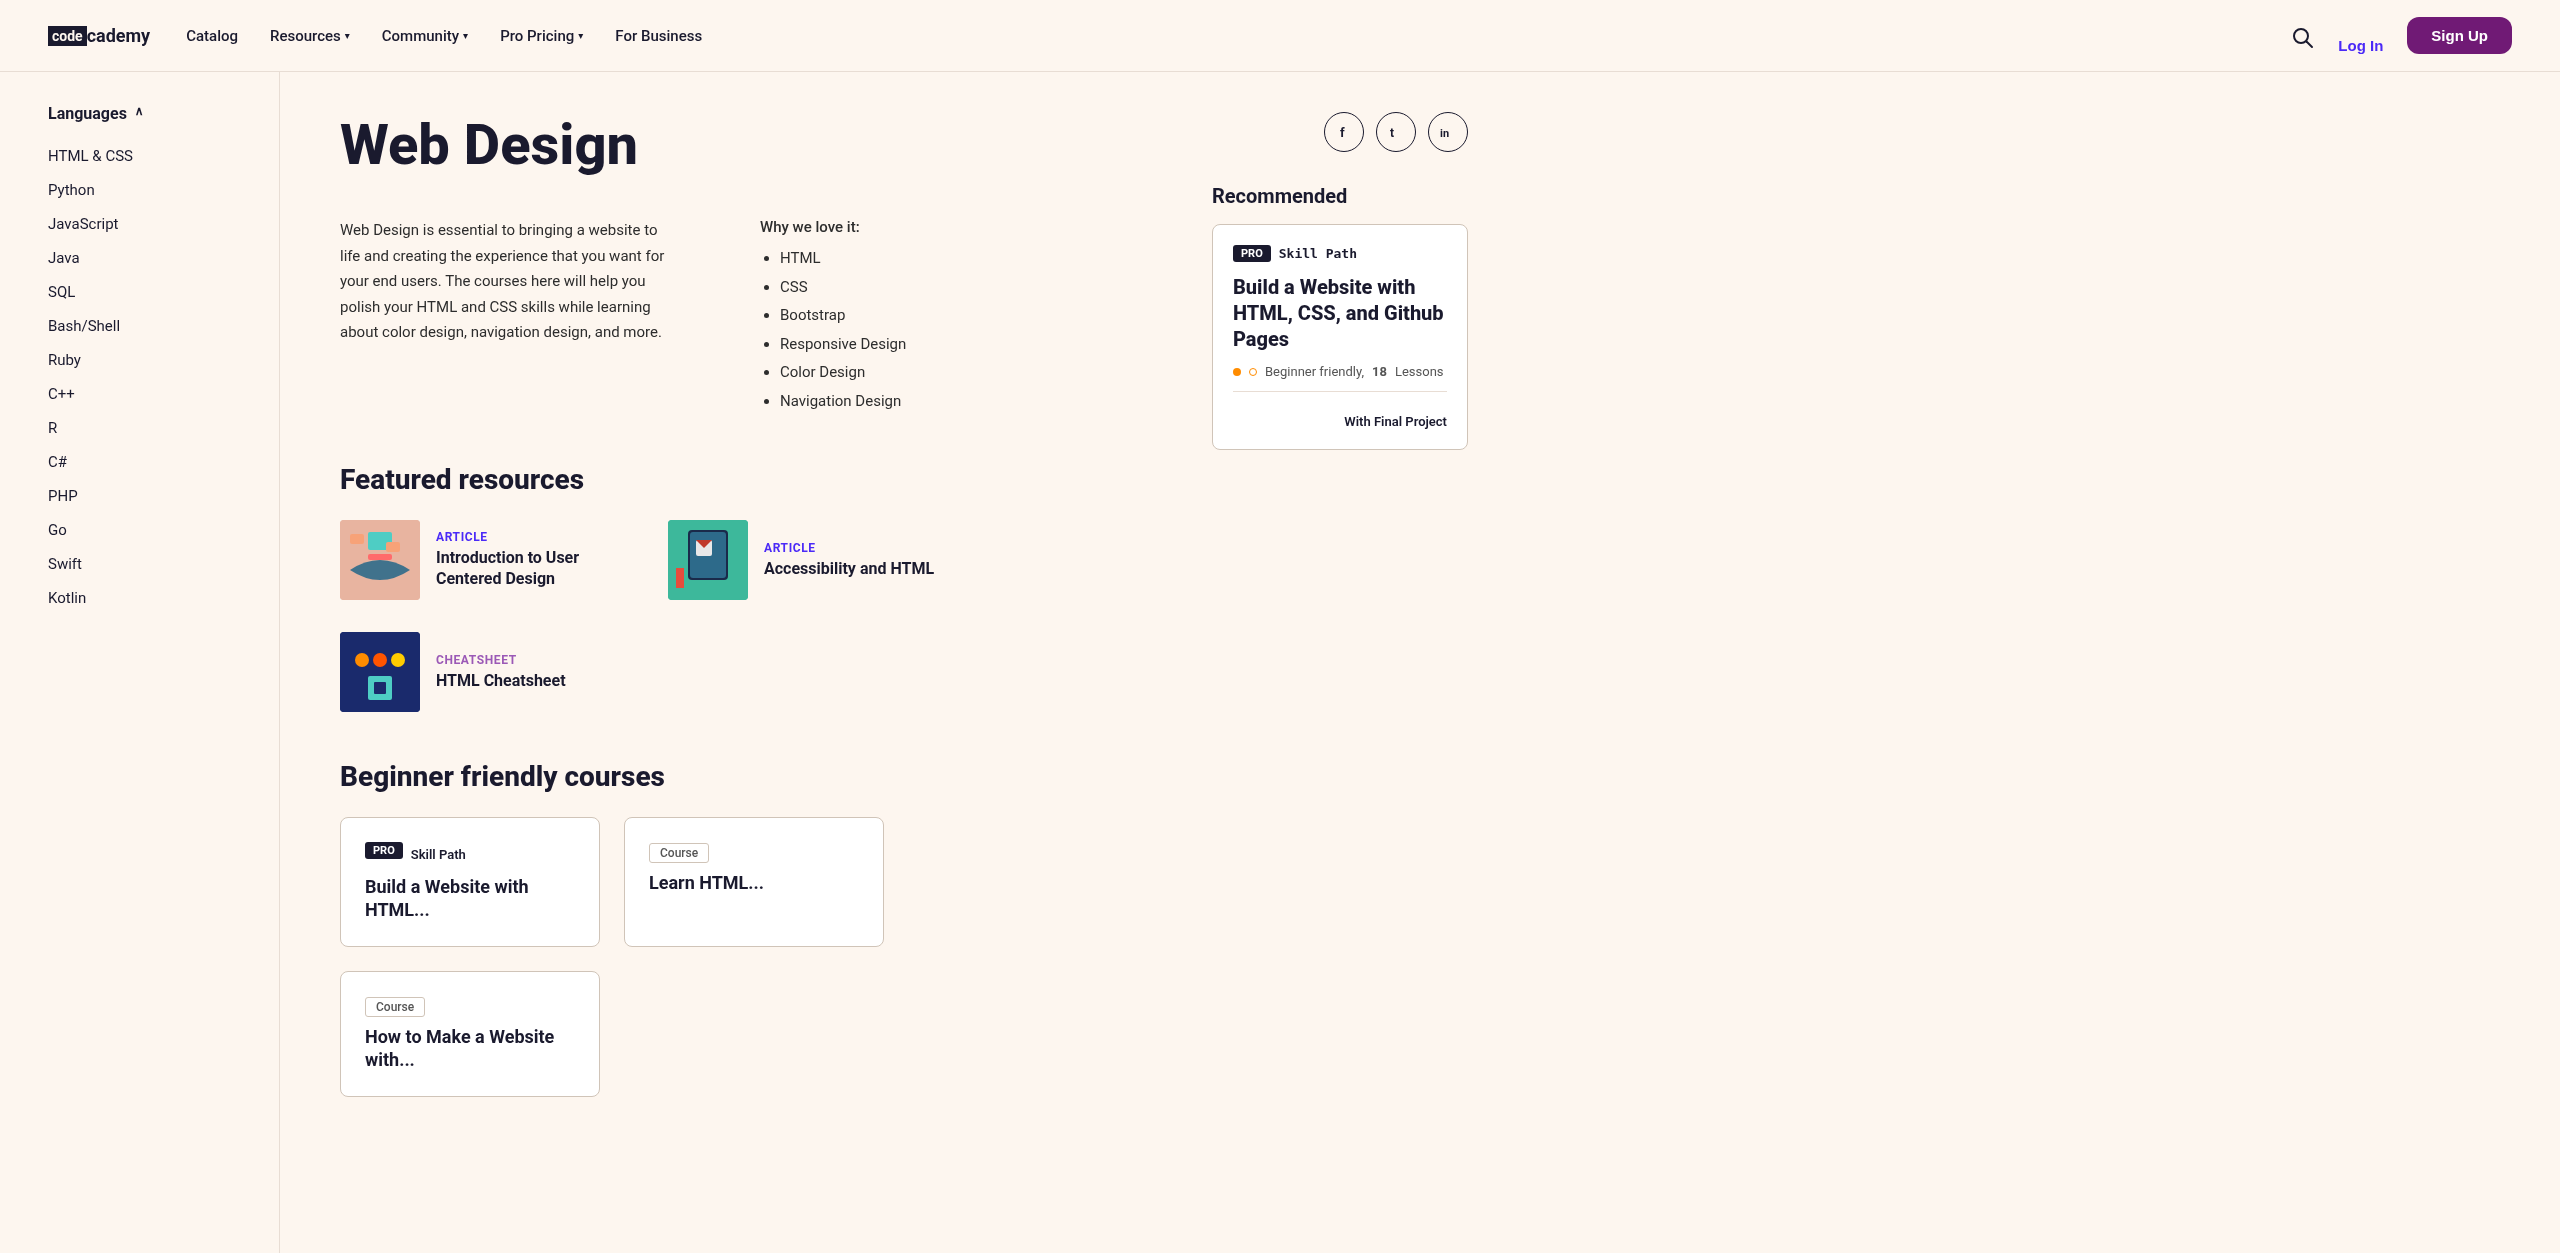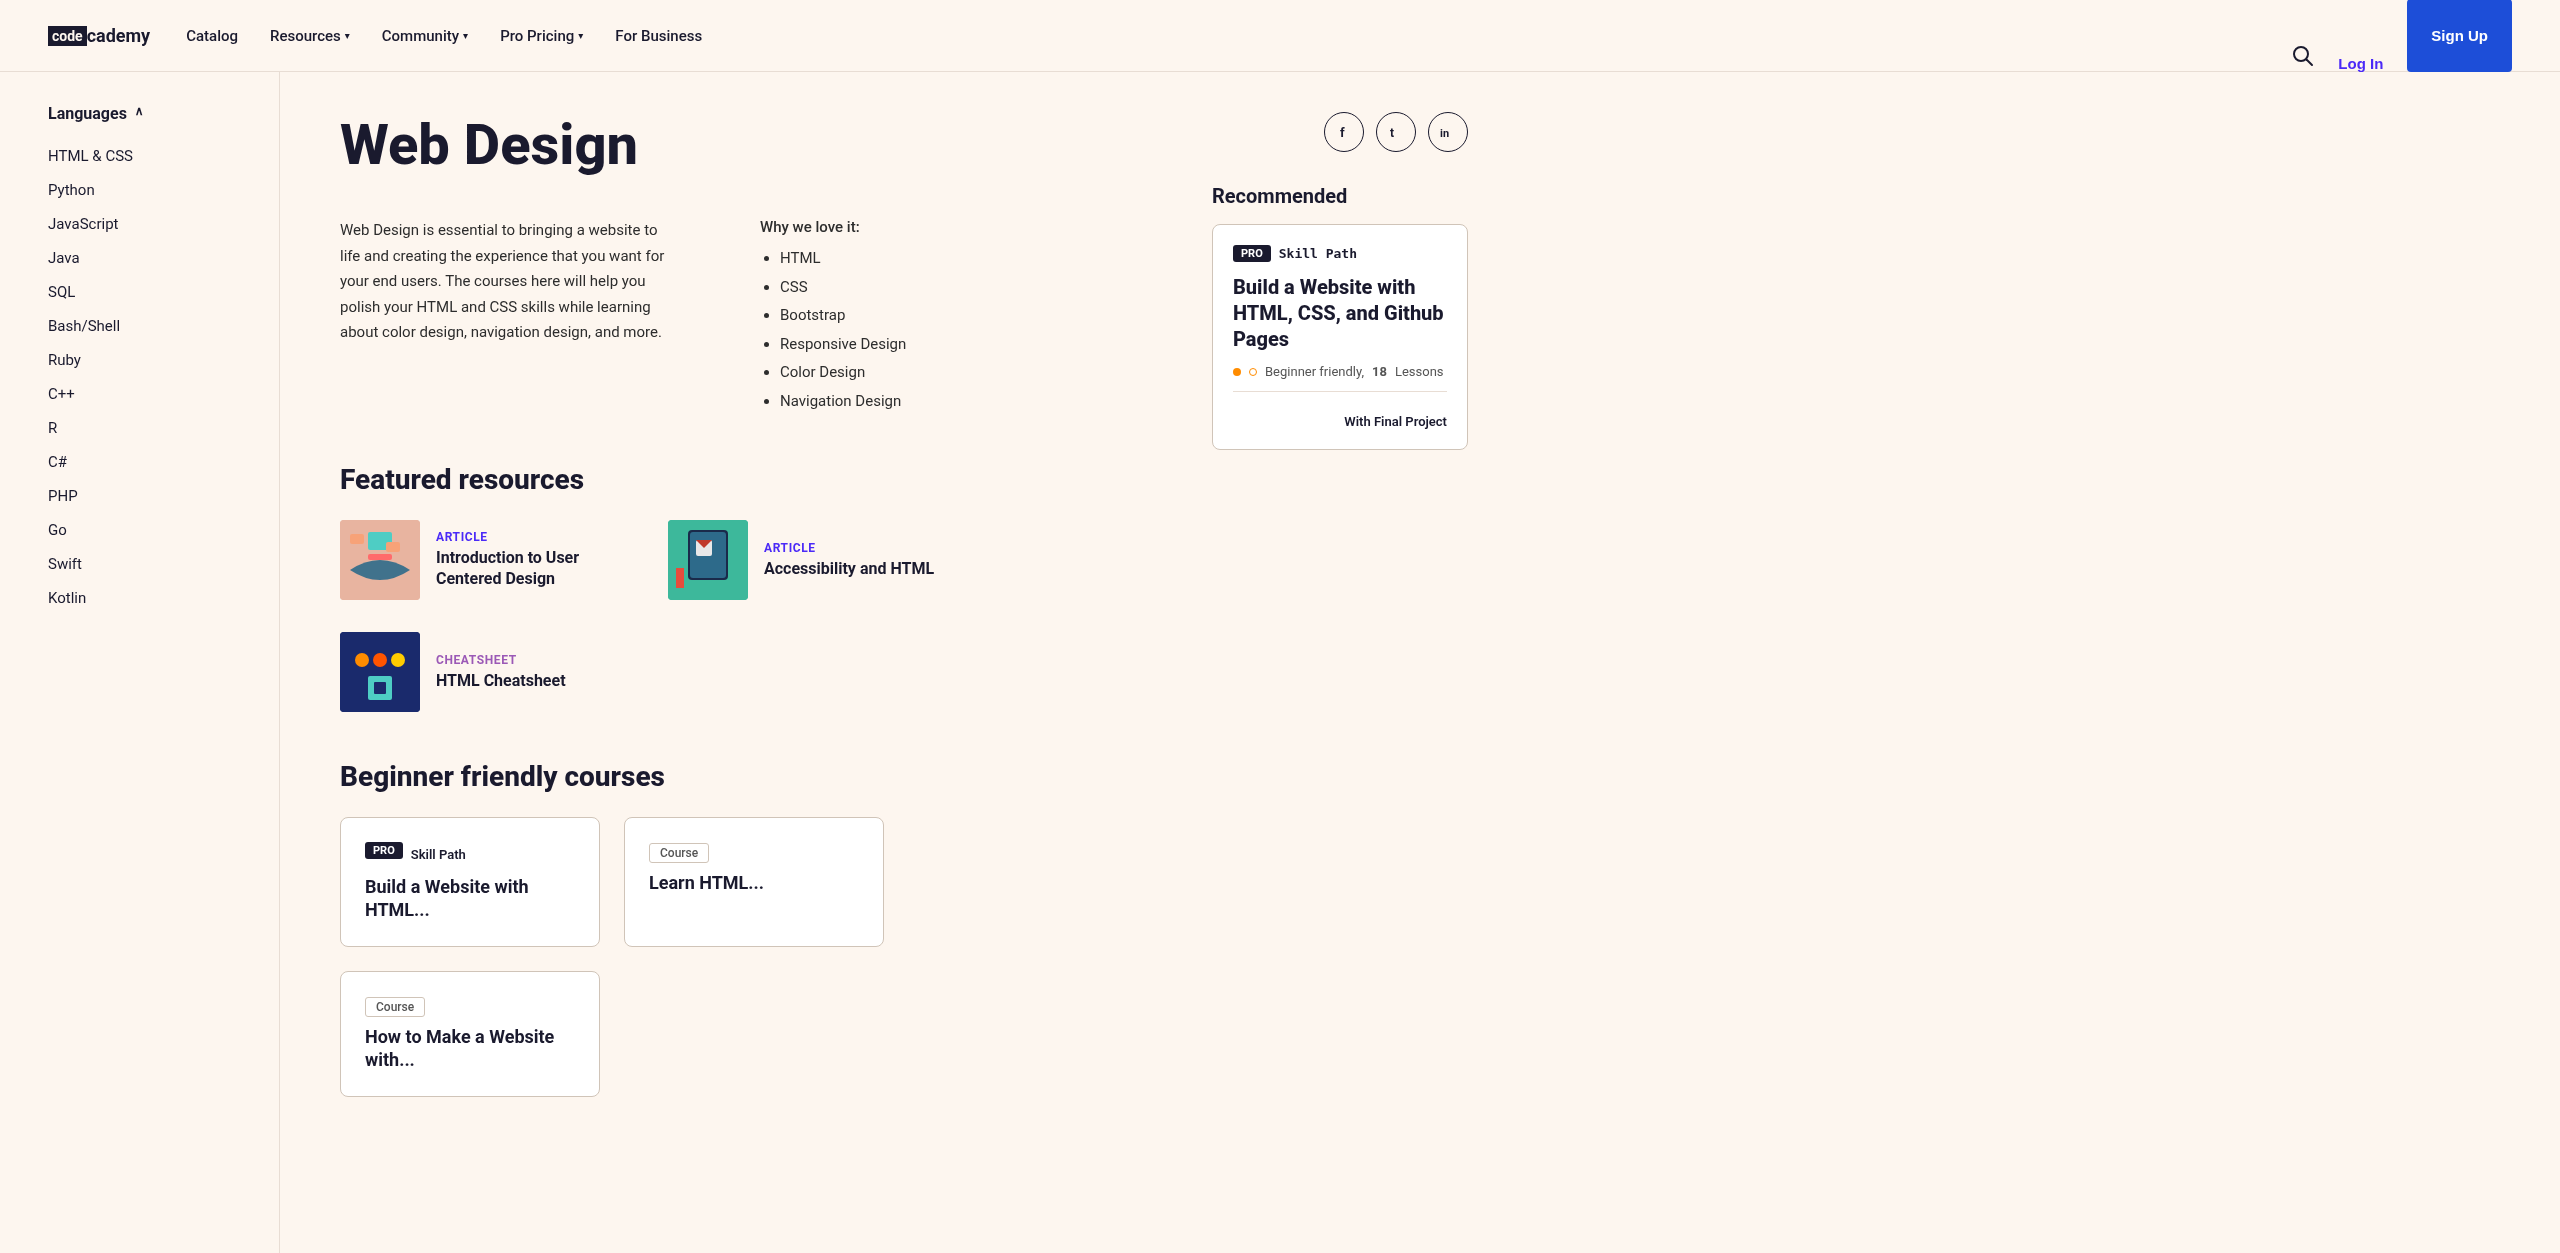--- a/index.html
+++ b/index.html
@@ -62,25 +62,25 @@
     }
     .login-btn {
       background: none;
       border: none;
       cursor: pointer;
       font-size: 15px;
       font-weight: 600;
       color: #4b2af7;
     }
     .signup-btn {
-      background: #1d4ed8;
+      background: #701a75;
       color: white;
       border: none;
-      border-radius: 4px;
-      padding: 28px 24px;
+      border-radius: 12px;
+      padding: 10px 24px;
       font-size: 15px;
       font-weight: 600;
       cursor: pointer;
     }
 
     
     .page-layout {
       display: flex;
       min-height: calc(100vh - 72px);
     }

